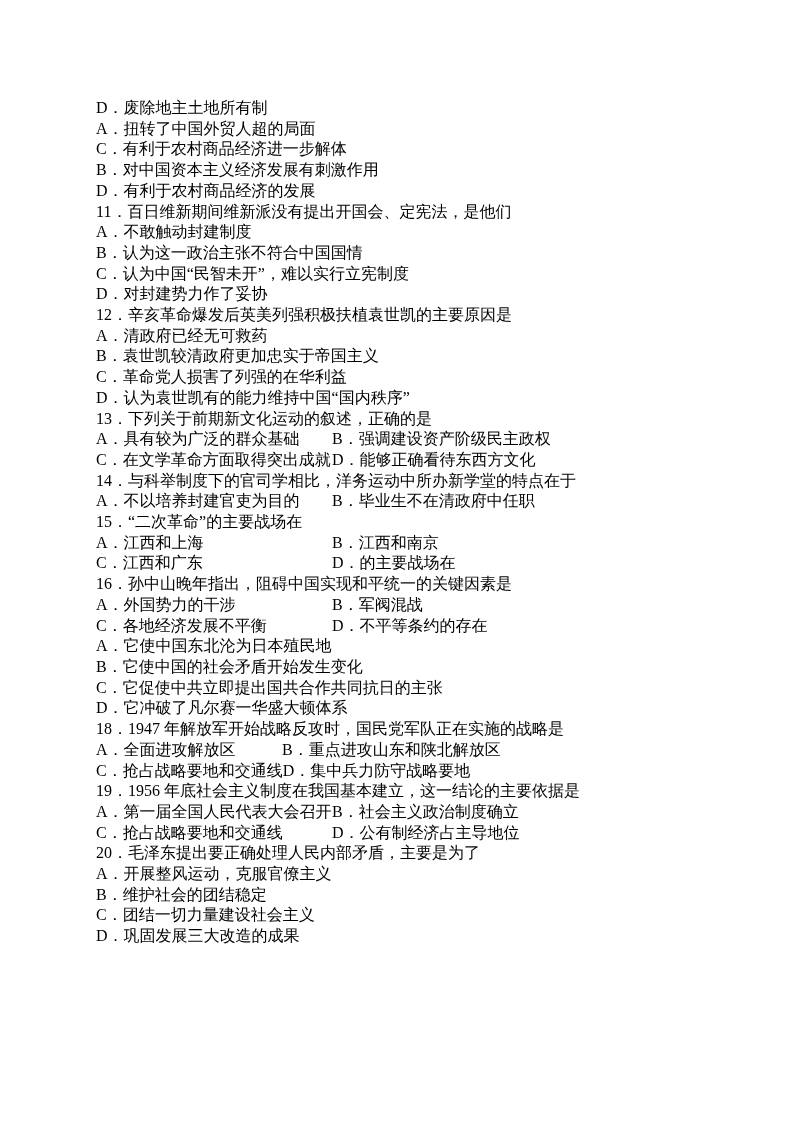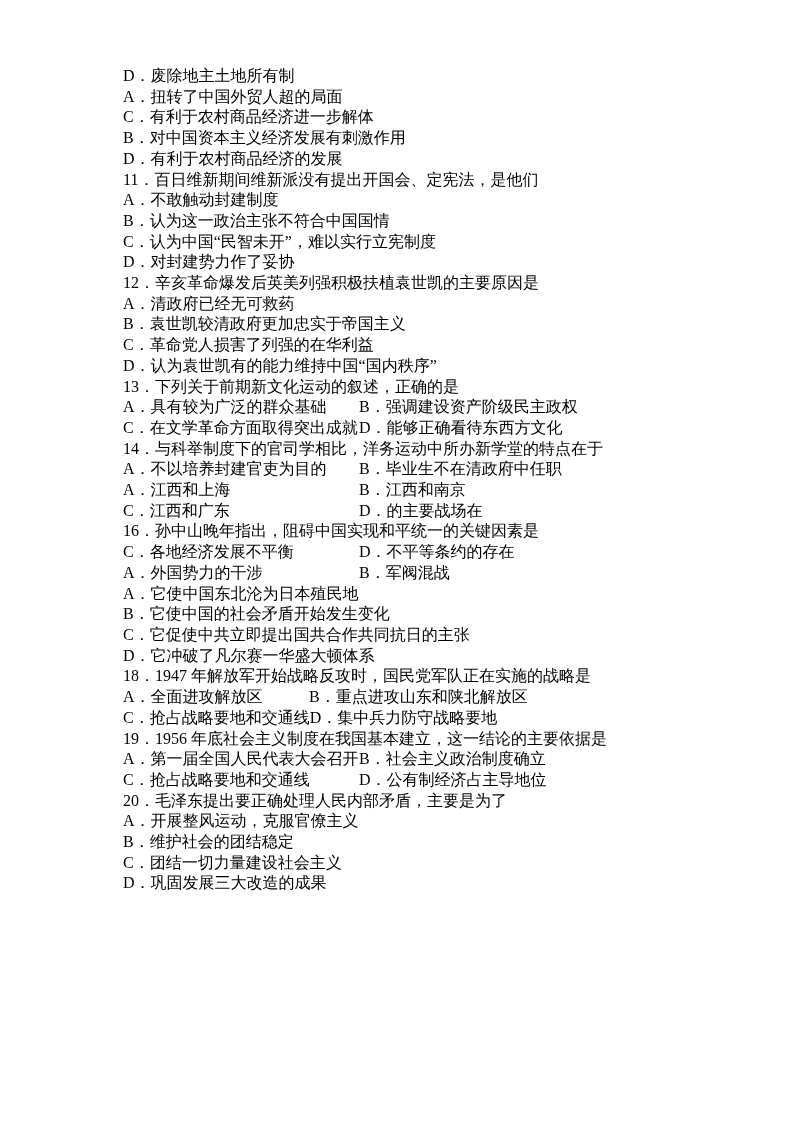--- a/index.html
+++ b/index.html
@@ -10,26 +10,25 @@
   body {
     width: 794px;
     height: 1123px;
     overflow: hidden;
   }
   .doc-page {
     box-sizing: border-box;
     width: 694px;
     height: 1123px;
     background: #ffffff;
-    padding: 66px 70px 0 96px;
+    padding: 98px 70px 0 96px;
     font-family: "Liberation Serif", "DejaVu Serif", serif;
     font-size: 16px;
     line-height: 20.7px;
     color: #000000;
-    margin-left: 27px;
   }
   .line {
     white-space: pre;
   }
   .optrow .col1 {
     display: inline-block;
     min-width: 236px;
     white-space: pre;
   }
   .optrow .col2 {
@@ -68,27 +67,28 @@
       <div class="question" data-qnum="13">
         <div class="line stem">13．下列关于前期新文化运动的叙述，正确的是</div>
         <div class="line optrow"><span class="col1">A．具有较为广泛的群众基础</span><span class="col2">B．强调建设资产阶级民主政权</span></div>
         <div class="line optrow"><span class="col1">C．在文学革命方面取得突出成就</span><span class="col2">D．能够正确看待东西方文化</span></div>
       </div>
       <div class="question" data-qnum="14">
         <div class="line stem">14．与科举制度下的官司学相比，洋务运动中所办新学堂的特点在于</div>
         <div class="line optrow"><span class="col1">A．不以培养封建官吏为目的</span><span class="col2">B．毕业生不在清政府中任职</span></div>
       </div>
       <div class="question" data-qnum="15">
+        <div class="line stem">15．“二次革命”的主要战场在</div>
         <div class="line optrow"><span class="col1">A．江西和上海</span><span class="col2">B．江西和南京</span></div>
         <div class="line optrow"><span class="col1">C．江西和广东</span><span class="col2">D．的主要战场在</span></div>
       </div>
       <div class="question" data-qnum="16">
         <div class="line stem">16．孙中山晚年指出，阻碍中国实现和平统一的关键因素是</div>
+        <div class="line optrow"><span class="col1">A．外国势力的干涉</span><span class="col2">B．军阀混战</span></div>
         <div class="line optrow"><span class="col1">C．各地经济发展不平衡</span><span class="col2">D．不平等条约的存在</span></div>
-        <div class="line optrow"><span class="col1">A．外国势力的干涉</span><span class="col2">B．军阀混战</span></div>
       </div>
       <div class="question" data-qnum="17">
         <div class="line">A．它使中国东北沦为日本殖民地</div>
         <div class="line">B．它使中国的社会矛盾开始发生变化</div>
         <div class="line">C．它促使中共立即提出国共合作共同抗日的主张</div>
         <div class="line">D．它冲破了凡尔赛一华盛大顿体系</div>
       </div>
       <div class="question" data-qnum="18">
         <div class="line stem">18．1947 年解放军开始战略反攻时，国民党军队正在实施的战略是</div>
         <div class="line optrow"><span class="col1">A．全面进攻解放区</span><span class="col2">B．重点进攻山东和陕北解放区</span></div>

